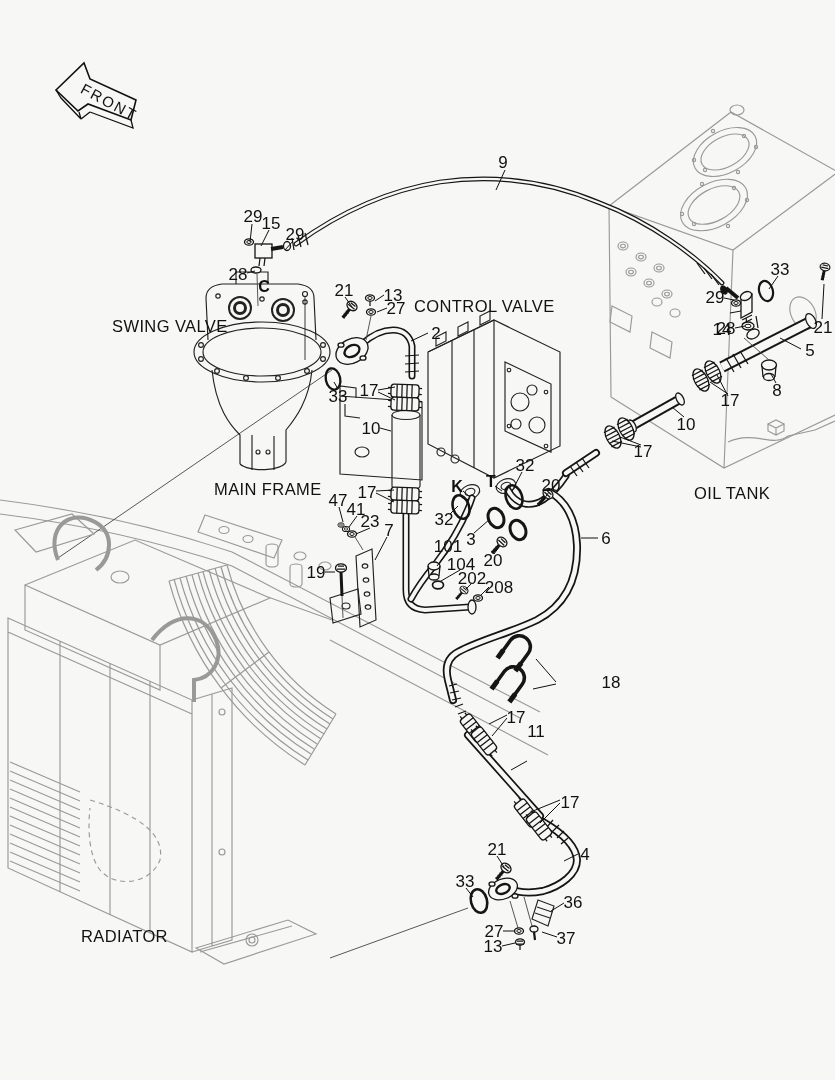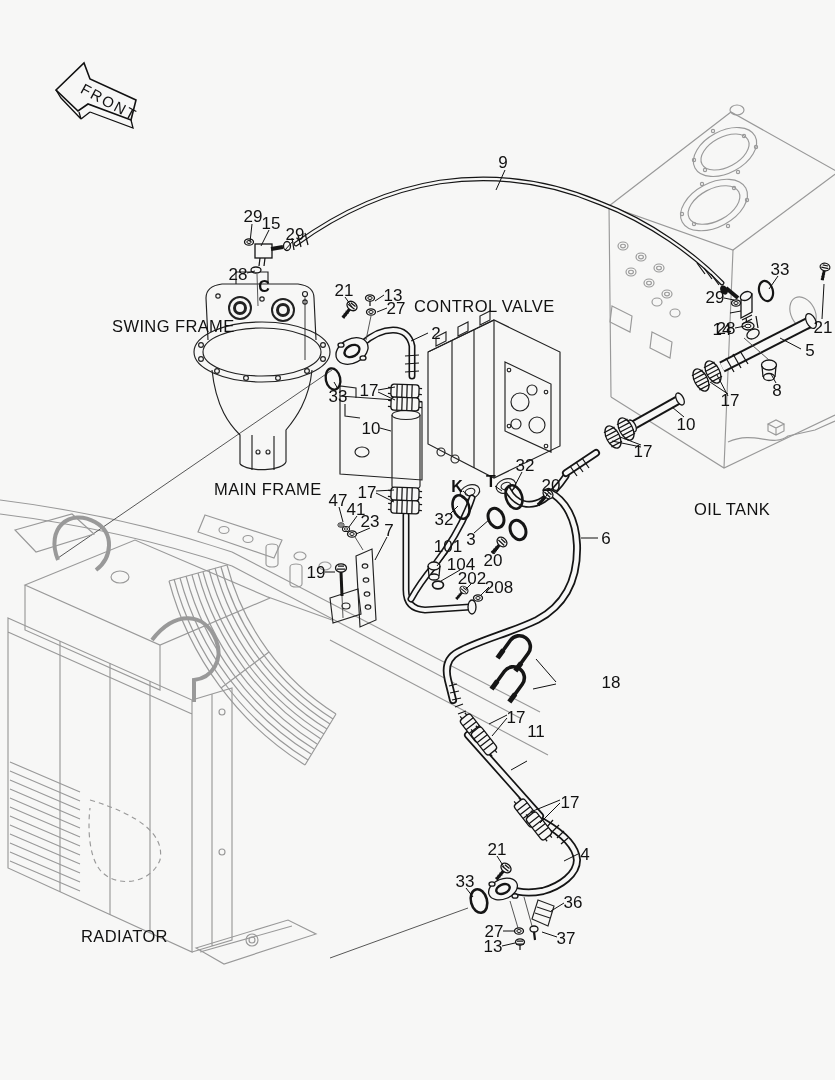--- a/index.html
+++ b/index.html
@@ -404,24 +404,24 @@
       M598,538 L581,538 M556,682 L536,659 M556,684 L533,689 M507,715 L489,724 M507,718 L492,736
       M527,761 L511,770 M560,800 L533,811 M560,803 L540,823 M497,856 L504,867 M578,854 L564,861
       M466,888 L473,897 M564,903 L551,911 M503,931 L514,931 M502,946 L515,943 M557,937 L542,932
       M778,276 L769,289 M724,298 L734,300 M730,313 L741,311 M735,328 L745,326 M822,319 L824,284
       M801,349 L780,338 M776,383 L771,374 M728,394 L710,382 M728,396 L717,375
       M684,417 L672,407 M641,445 L620,437 M641,447 L612,441 M463,491 L470,497 M495,486 L502,491"></path>
   </g>
 </svg>
 
 <div class="layer">
-      <span class="complabel" style="left: 112px; top: 318px;">SWING FRAME</span>
+      <span class="complabel" style="left: 112px; top: 318px;">SWING VALVE</span>
       <span class="complabel" style="left: 414px; top: 298px;">CONTROL VALVE</span>
       <span class="complabel" style="left: 214px; top: 481px;">MAIN FRAME</span>
-      <span class="complabel" style="left: 694px; top: 485px; margin-top: 16px;">OIL TANK</span>
+      <span class="complabel" style="left: 694px; top: 485px;">OIL TANK</span>
       <span class="complabel" style="left: 81px; top: 928px;">RADIATOR</span>
     </div>
 <div class="layer">
       <span class="pm" style="left: 264px; top: 287px;">C</span>
       <span class="pm" style="left: 457px; top: 487px;">K</span>
       <span class="pm" style="left: 491px; top: 482px;">T</span>
       <span class="callout" style="left: 503px; top: 162px;">9</span>
       <span class="callout" style="left: 253px; top: 216px;">29</span>
       <span class="callout" style="left: 271px; top: 223px;">15</span>
       <span class="callout" style="left: 295px; top: 234px;">29</span>

